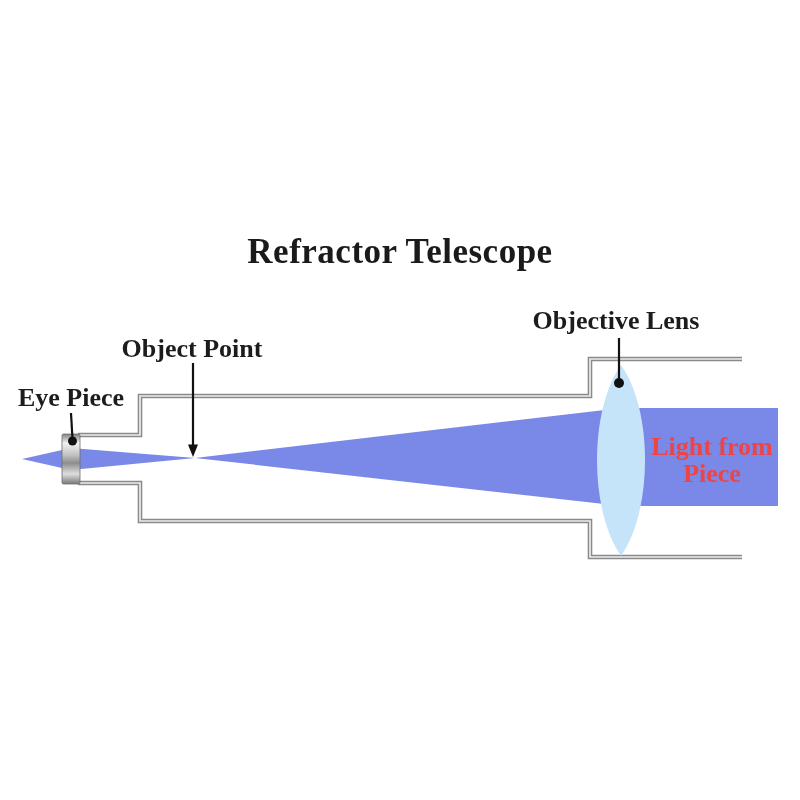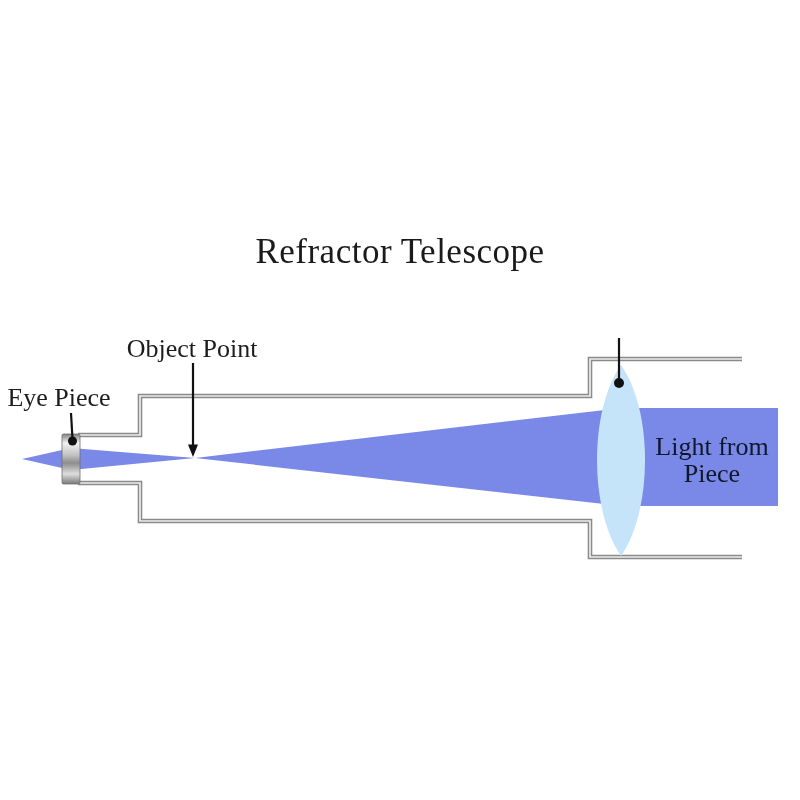--- a/index.html
+++ b/index.html
@@ -2,20 +2,21 @@
 <html><head>
 <meta charset="utf-8">
 <style>
   html,body{margin:0;padding:0;background:#ffffff;}
   .canvas{
     position:relative;
     width:800px;height:800px;
     background:#ffffff;
     overflow:hidden;
     font-family:"Liberation Serif","DejaVu Serif",serif;
+    font-weight:bold;
   }
   .diagram-svg{position:absolute;left:0;top:0;}
   .label{
     position:absolute;
     color:#1c1c1c;
     font-size:26px;
     white-space:nowrap;
     transform:translateX(-50%);
     line-height:1.05;
   }
@@ -27,21 +28,21 @@
     font-size:35px;
     color:#1a1a1a;
     letter-spacing:0.5px;
   }
   .light-label{
     position:absolute;
     left:712px;
     top:433px;
     transform:translateX(-50%);
     text-align:center;
-    color:#0f172a;
+    color:#ef4444;
     font-size:26px;
     line-height:27px;
     white-space:nowrap;
   }
 </style>
 </head>
 <body>
 
 <div class="canvas">
 
@@ -77,23 +78,24 @@
 
     <line x1="71" y1="413" x2="72.5" y2="439" stroke-width="2.2" stroke="#111111"></line>
     <circle cx="72.5" cy="441" r="4.5" fill="#111111"></circle>
 
     <line x1="193" y1="363" x2="193" y2="446" stroke-width="2.2" stroke="#111111"></line>
     <polygon points="193,457 188,444.5 198,444.5" fill="#111111"></polygon>
   </svg>
 
   <div class="title">Refractor Telescope</div>
 
+  <div class="label" style="left:616px; top:307px;">Objective Lens</div>
 
   <div class="label" style="left:192px; top:335px;">Object Point</div>
 
-  <div class="label" style="left:59px; top:384px;">Eye Piece</div>
+  <div class="label" style="left:71px; top:384px;">Eye Piece</div>
 
   <div class="light-label">
     <div>Light from</div>
     <div>Piece</div>
   </div>
 
 </div>
 
 </body></html>

